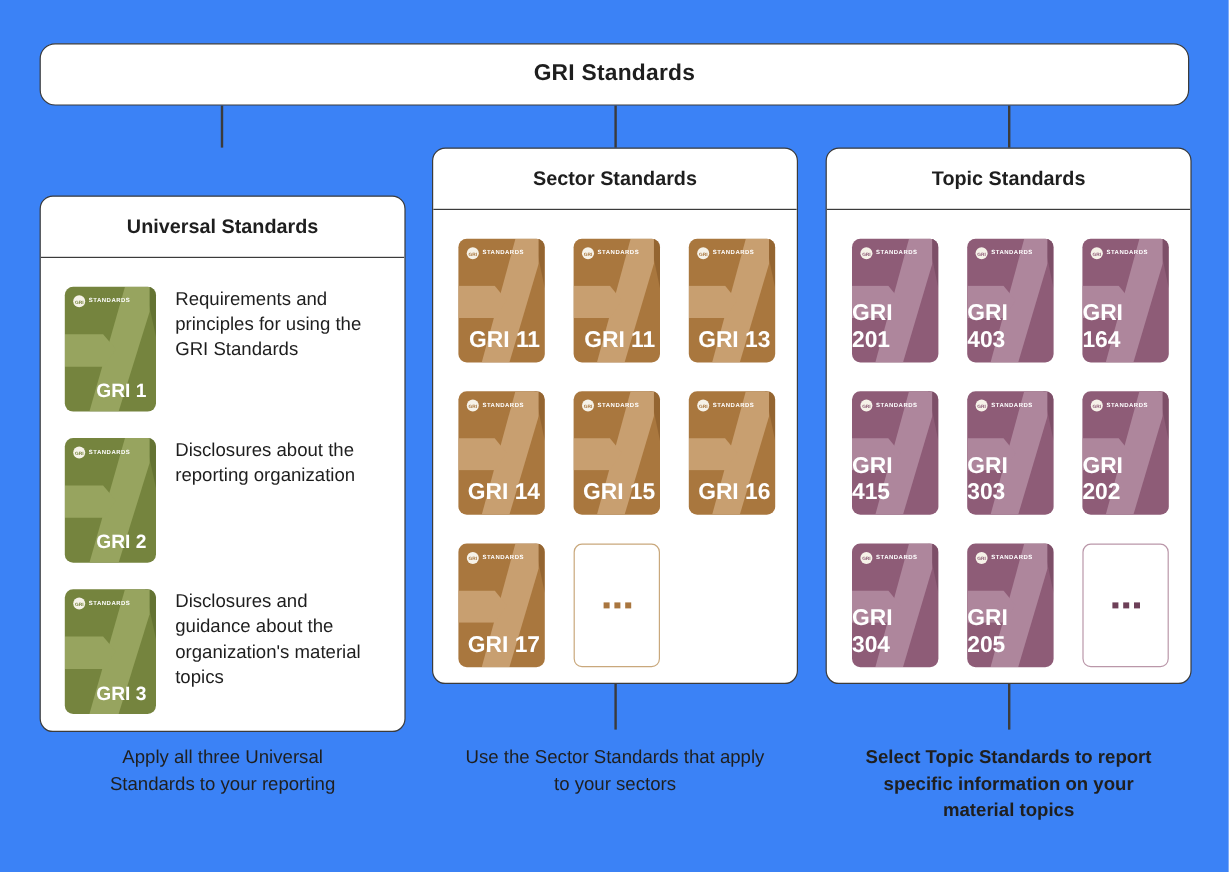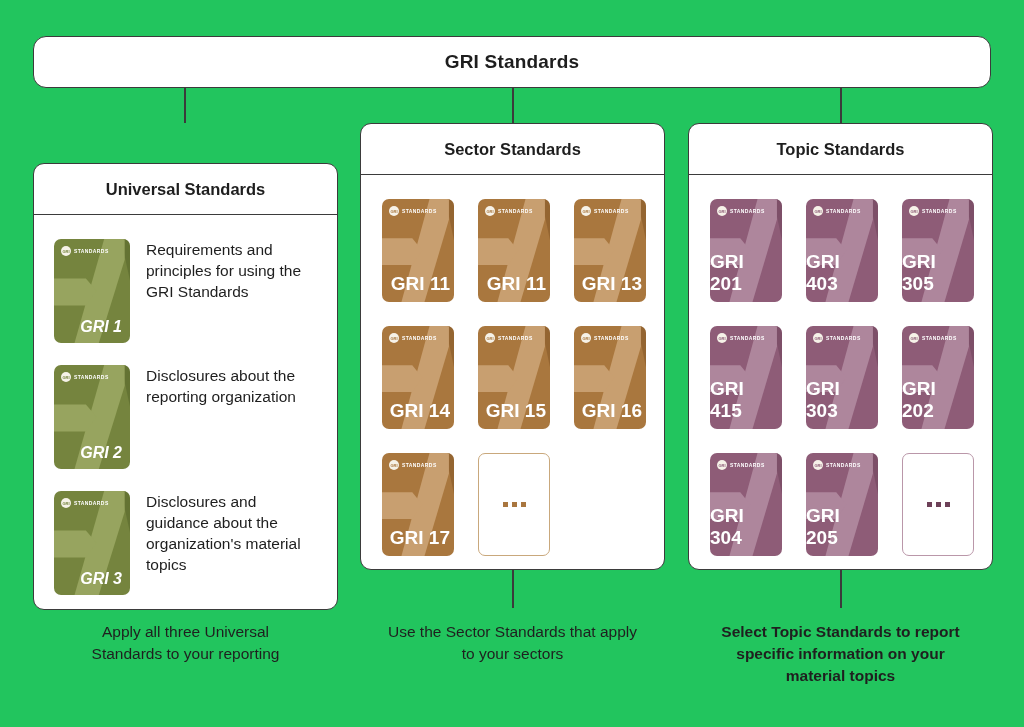--- a/index.html
+++ b/index.html
@@ -1,17 +1,17 @@
 <!DOCTYPE html>
 <html style="--universal-base: #75843E; --universal-light: #97A45F; --universal-dark: #5F6E30; --sector-base: #A9773E; --sector-light: #C89F70; --sector-dark: #8E5F2D; --topic-base: #8E5C77; --topic-light: #AE869C; --topic-dark: #774B63; --sector-more-border: #C9A87C; --sector-more-dots: #A9763F; --topic-more-border: #BA97A9; --topic-more-dots: #6D4058; --outline: #3B3B3B;"><head>
 <meta charset="utf-8">
 <style>
   html,body{margin:0;padding:0;background:#fff;}
   body{font-family:"Liberation Sans",sans-serif;color:#1e1e1e;}
-  .canvas{position:relative;width:1024px;height:727px;background:#22c55e;overflow:hidden;}
+  .canvas{position:relative;width:1024px;height:727px;background:#3b82f6;overflow:hidden;}
 
   
   :root{
     --universal-base:#75843E;--universal-light:#97A45F;--universal-dark:#5F6E30;
     --sector-base:#A9773E;--sector-light:#C89F70;--sector-dark:#8E5F2D;
     --topic-base:#8E5C77;--topic-light:#AE869C;--topic-dark:#774B63;
     --sector-more-border:#C9A87C;--sector-more-dots:#A9763F;
     --topic-more-border:#BA97A9;--topic-more-dots:#6D4058;
     --outline:#3B3B3B;
   }
@@ -45,21 +45,21 @@
   .logo{position:absolute;z-index:3;top:7px;left:7px;display:flex;align-items:center;gap:3px;}
   .lc{width:10px;height:10px;border-radius:50%;background:#f6f2e8;color:var(--base);
     font-style:normal;font-weight:bold;font-size:4px;display:flex;align-items:center;justify-content:center;}
   .lw{font-style:normal;color:#fff;font-weight:bold;font-size:5px;letter-spacing:.4px;}
   .lbl{position:absolute;z-index:3;right:8px;bottom:7px;color:#fff;font-weight:bold;}
 
   
   .u-list{padding:24px 20px 0 20px;}
   .u-row{display:flex;margin-bottom:22px;}
   .u-row .card{width:76px;height:104px;flex:0 0 76px;}
-  .u-row .lbl{font-size:16px;font-style:italic;}
+  .u-row .lbl{font-size:16px;}
   .u-desc{margin:0 0 0 16px;font-size:15.5px;line-height:21px;width:178px;}
 
   
   .grid{display:grid;grid-template-columns:repeat(3,72px);grid-auto-rows:103px;
     column-gap:24px;row-gap:24px;padding:24px 0 0 21px;}
   .grid .card{width:72px;height:103px;}
   .grid .lbl{font-size:19px;right:4px;}
   .more-card{width:72px;height:103px;border-radius:7px;background:#fff;box-sizing:border-box;
     display:flex;align-items:center;justify-content:center;gap:4px;}
   .panel.s .more-card{border:1.4px solid var(--sector-more-border);}
@@ -241,21 +241,21 @@
         </span>
         <b class="lbl">GRI 403</b>
       </div>
       <div class="card">
         <i class="corner"></i>
         <i class="art"></i>
         <span class="logo">
           <i class="lc">GRI</i>
           <em class="lw">STANDARDS</em>
         </span>
-        <b class="lbl">GRI 305</b>
+        <b class="lbl">GRI 164</b>
       </div>
 
       <div class="card">
         <i class="corner"></i>
         <i class="art"></i>
         <span class="logo">
           <i class="lc">GRI</i>
           <em class="lw">STANDARDS</em>
         </span>
         <b class="lbl">GRI 415</b>

